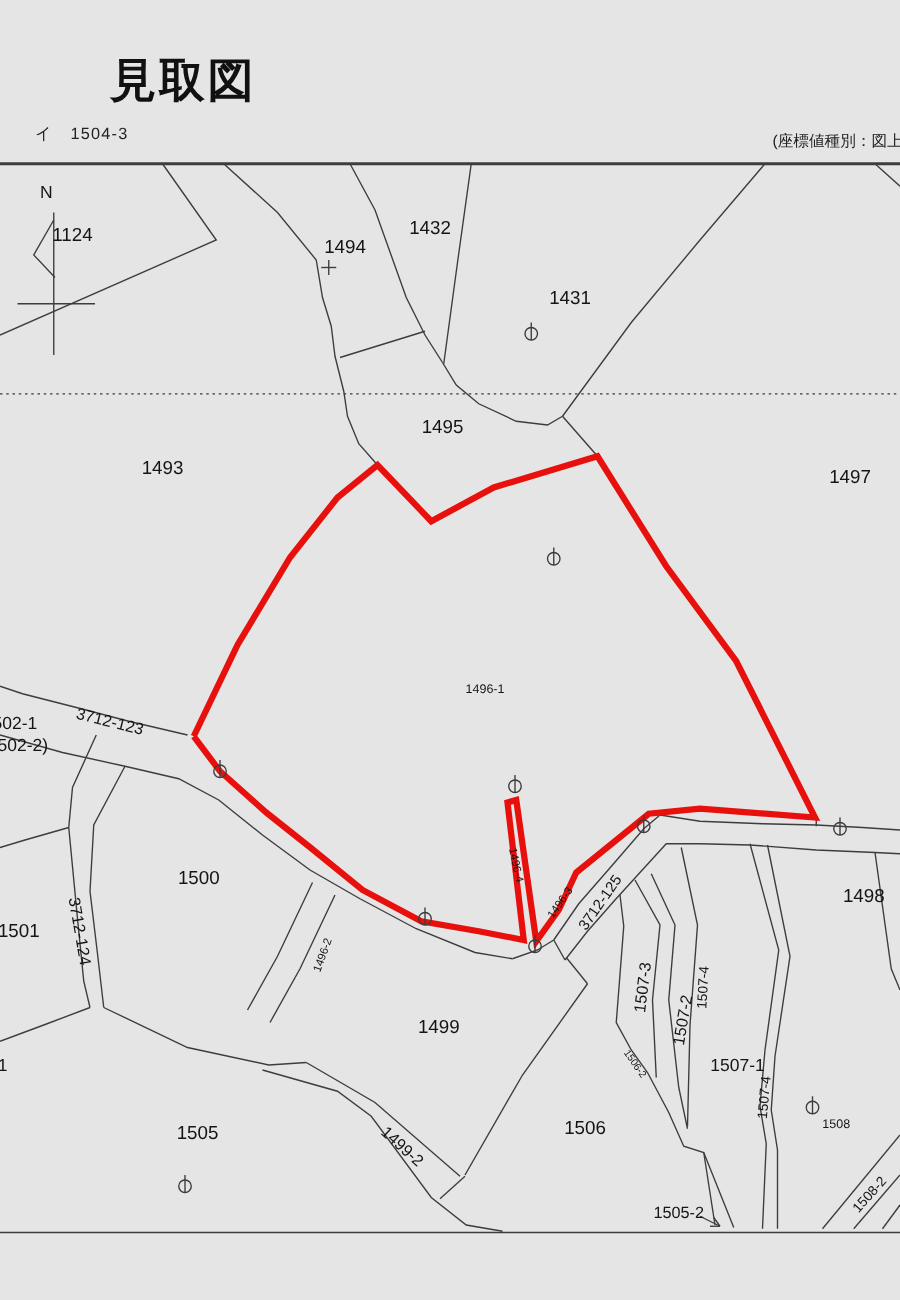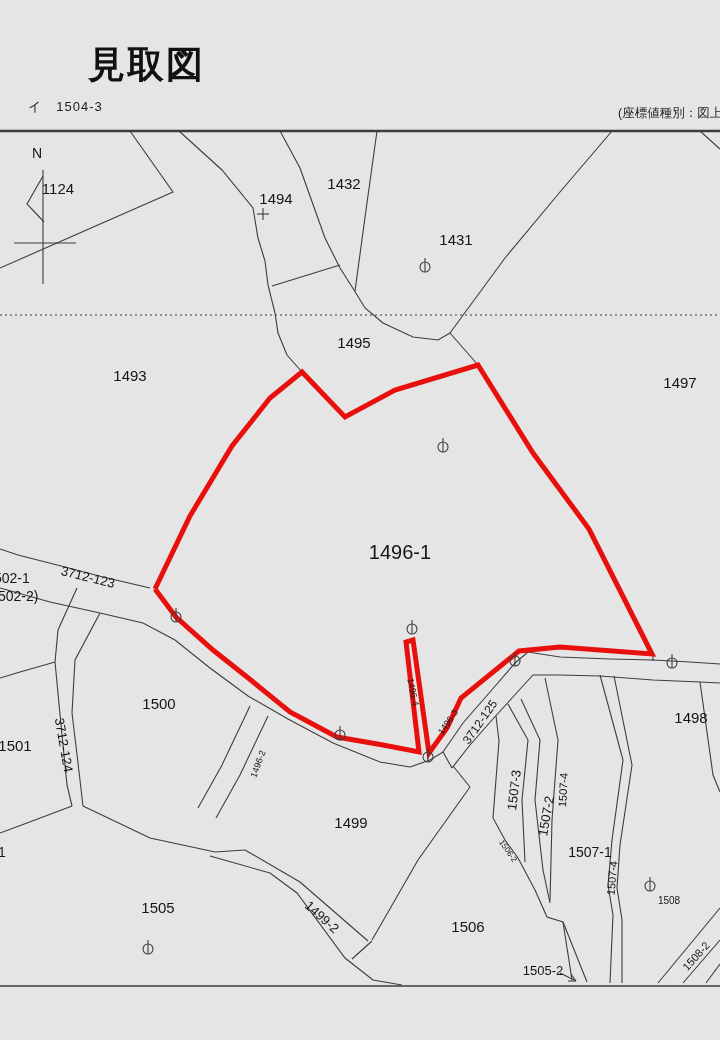--- a/index.html
+++ b/index.html
@@ -120,35 +120,35 @@
         </g>
       </svg>
       <div class="maplabel" style="left: 37px; top: 153px; font-size: 14px; transform: translate(-50%, -50%) rotate(0deg);">N</div>
       <div class="maplabel" style="left: 58px; top: 188px; font-size: 15px; transform: translate(-50%, -50%) rotate(0deg);">1124</div>
       <div class="maplabel" style="left: 276px; top: 198px; font-size: 15px; transform: translate(-50%, -50%) rotate(0deg);">1494</div>
       <div class="maplabel" style="left: 344px; top: 183px; font-size: 15px; transform: translate(-50%, -50%) rotate(0deg);">1432</div>
       <div class="maplabel" style="left: 456px; top: 214px; font-size: 15px; transform: translate(-50%, -50%) rotate(0deg); margin-top: 25px;">1431</div>
       <div class="maplabel" style="left: 354px; top: 342px; font-size: 15px; transform: translate(-50%, -50%) rotate(0deg);">1495</div>
       <div class="maplabel" style="left: 130px; top: 375px; font-size: 15px; transform: translate(-50%, -50%) rotate(0deg);">1493</div>
       <div class="maplabel" style="left: 680px; top: 382px; font-size: 15px; transform: translate(-50%, -50%) rotate(0deg);">1497</div>
-      <div class="maplabel" style="left: 400px; top: 552px; font-size: 20px; transform: translate(-50%, -50%) rotate(0deg);">1496-1</div>
+      <div class="maplabel" style="left: 388px; top: 552px; font-size: 10px; transform: translate(-50%, -50%) rotate(0deg);">1496-1</div>
       <div class="maplabel" style="left: 8px; top: 578px; font-size: 14px; transform: translate(-50%, -50%) rotate(0deg);">1502-1</div>
       <div class="maplabel" style="left: 12px; top: 596px; font-size: 14px; transform: translate(-50%, -50%) rotate(0deg);">(1502-2)</div>
       <div class="maplabel" style="left: 88px; top: 577px; font-size: 13px; transform: translate(-50%, -50%) rotate(14deg);">3712-123</div>
       <div class="maplabel" style="left: 159px; top: 703px; font-size: 15px; transform: translate(-50%, -50%) rotate(0deg); text-align: right;">1500</div>
       <div class="maplabel" style="left: 15px; top: 745px; font-size: 15px; transform: translate(-50%, -50%) rotate(0deg);">1501</div>
       <div class="maplabel" style="left: 64px; top: 745px; font-size: 13px; transform: translate(-50%, -50%) rotate(80deg);">3712-124</div>
       <div class="maplabel" style="left: 413px; top: 692px; font-size: 9px; transform: translate(-50%, -50%) rotate(78deg);">1496-4</div>
       <div class="maplabel" style="left: 448px; top: 722px; font-size: 9px; transform: translate(-50%, -50%) rotate(-55deg);">1496-3</div>
       <div class="maplabel" style="left: 480px; top: 722px; font-size: 12px; transform: translate(-50%, -50%) rotate(-55deg);">3712-125</div>
       <div class="maplabel" style="left: 258px; top: 764px; font-size: 9px; transform: translate(-50%, -50%) rotate(-70deg);">1496-2</div>
       <div class="maplabel" style="left: 351px; top: 822px; font-size: 15px; transform: translate(-50%, -50%) rotate(0deg);">1499</div>
       <div class="maplabel" style="left: 322px; top: 917px; font-size: 13px; transform: translate(-50%, -50%) rotate(42deg);">1499-2</div>
       <div class="maplabel" style="left: 158px; top: 907px; font-size: 15px; transform: translate(-50%, -50%) rotate(0deg);">1505</div>
-      <div class="maplabel" style="left: 468px; top: 903px; font-size: 15px; transform: translate(-50%, -50%) rotate(0deg); margin-top: 23px;">1506</div>
+      <div class="maplabel" style="left: 468px; top: 903px; font-size: 15px; transform: translate(-50%, -50%) rotate(0deg);">1506</div>
       <div class="maplabel" style="left: 543px; top: 970px; font-size: 13px; transform: translate(-50%, -50%) rotate(0deg);">1505-2</div>
       <div class="maplabel" style="left: 508px; top: 851px; font-size: 8px; transform: translate(-50%, -50%) rotate(55deg);">1506-2</div>
       <div class="maplabel" style="left: 514px; top: 790px; font-size: 13px; transform: translate(-50%, -50%) rotate(-83deg);">1507-3</div>
       <div class="maplabel" style="left: 546px; top: 816px; font-size: 13px; transform: translate(-50%, -50%) rotate(-80deg);">1507-2</div>
       <div class="maplabel" style="left: 563px; top: 790px; font-size: 11px; transform: translate(-50%, -50%) rotate(-87deg);">1507-4</div>
       <div class="maplabel" style="left: 590px; top: 852px; font-size: 14px; transform: translate(-50%, -50%) rotate(0deg);">1507-1</div>
       <div class="maplabel" style="left: 612px; top: 878px; font-size: 11px; transform: translate(-50%, -50%) rotate(-85deg);">1507-4</div>
       <div class="maplabel" style="left: 669px; top: 852px; font-size: 10px; transform: translate(-50%, -50%) rotate(0deg); margin-top: 48px;">1508</div>
       <div class="maplabel" style="left: 696px; top: 956px; font-size: 11px; transform: translate(-50%, -50%) rotate(-48deg);">1508-2</div>
       <div class="maplabel" style="left: 691px; top: 717px; font-size: 15px; transform: translate(-50%, -50%) rotate(0deg);">1498</div>

